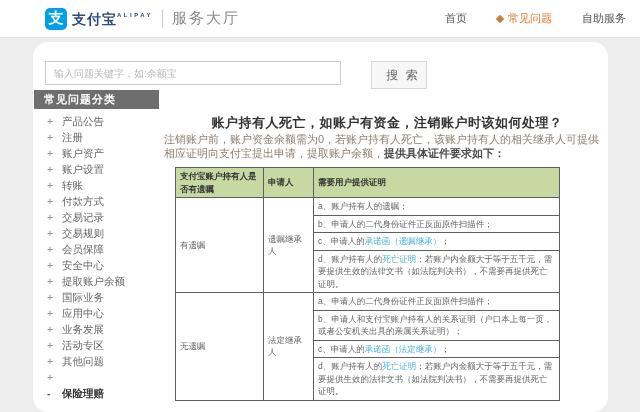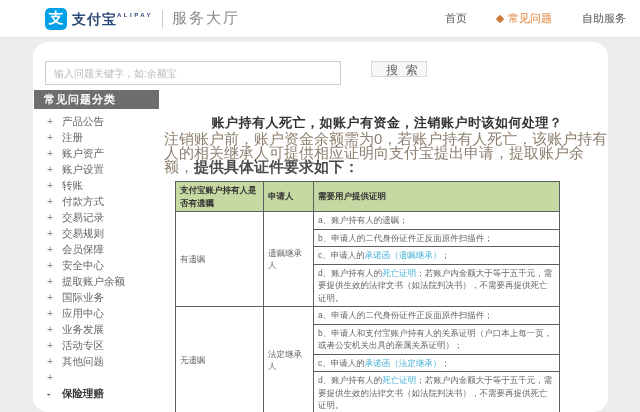--- a/index.html
+++ b/index.html
@@ -45,21 +45,21 @@
 
   
   .search-row { position:absolute; left:12px; top:19px; height:26px; }
   .search-input {
     width:296px; height:24px; border:1px solid #ccc; background:#fff;
     font-size:10px; padding:0 8px; color:#333; outline:none;
     font-family:"Liberation Sans","DejaVu Sans",sans-serif;
   }
   .search-input::placeholder { color:#b9b9b9; }
   .search-btn {
-    position:absolute; left:326px; top:0; width:56px; height:16px;
+    position:absolute; left:326px; top:0; width:56px; height:28px;
     background:#f7f7f7; border:1px solid #d8d8d8; color:#666;
     font-size:12px; letter-spacing:2px; cursor:pointer;
     font-family:"Liberation Sans","DejaVu Sans",sans-serif;
     padding-left:8px;
   }
 
   
   .sidebar { position:absolute; left:1px; top:48px; width:125px; }
   .sidebar-title {
     background:#6e6e6e; color:#fff; font-size:11px; font-weight:bold;
@@ -73,21 +73,21 @@
   .sidebar-item .expand { color:#8a8a8a; width:8px; flex:0 0 8px; }
   .sidebar-item.active { color:#333; font-weight:bold; }
   .sidebar-item.active .expand { color:#555; }
 
   
   .content { position:absolute; left:131px; top:72px; width:446px; }
   .article-title {
     font-size:13px; font-weight:bold; color:#333; text-align:center;
     letter-spacing:0.5px;
   }
-  .intro { font-size:15px; color:#8e8070; line-height:14px; margin-bottom:7px; }
+  .intro { font-size:11px; color:#8e8070; line-height:14px; margin-bottom:7px; }
   .intro-bold { color:#4c4c4c; font-weight:bold; }
 
   
   .req-table {
     border-collapse:collapse; table-layout:fixed;
     margin-left:11px; width:384px;
   }
   .req-table th, .req-table td {
     border:1px solid #5f5f5f; font-size:8.5px; padding:2px 4px;
     color:#666; line-height:12.5px; text-align:left; word-break:break-all;

